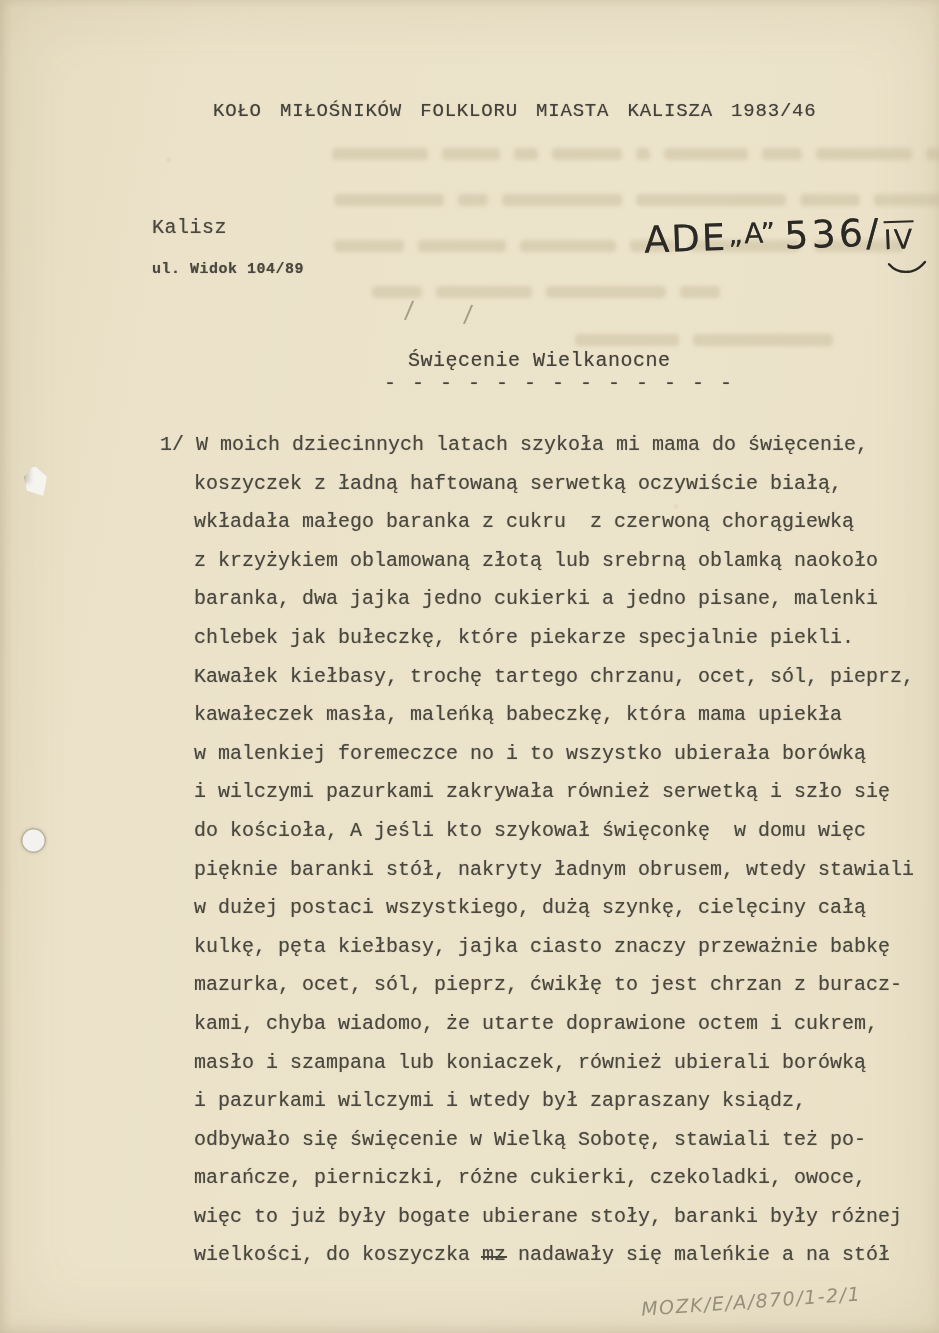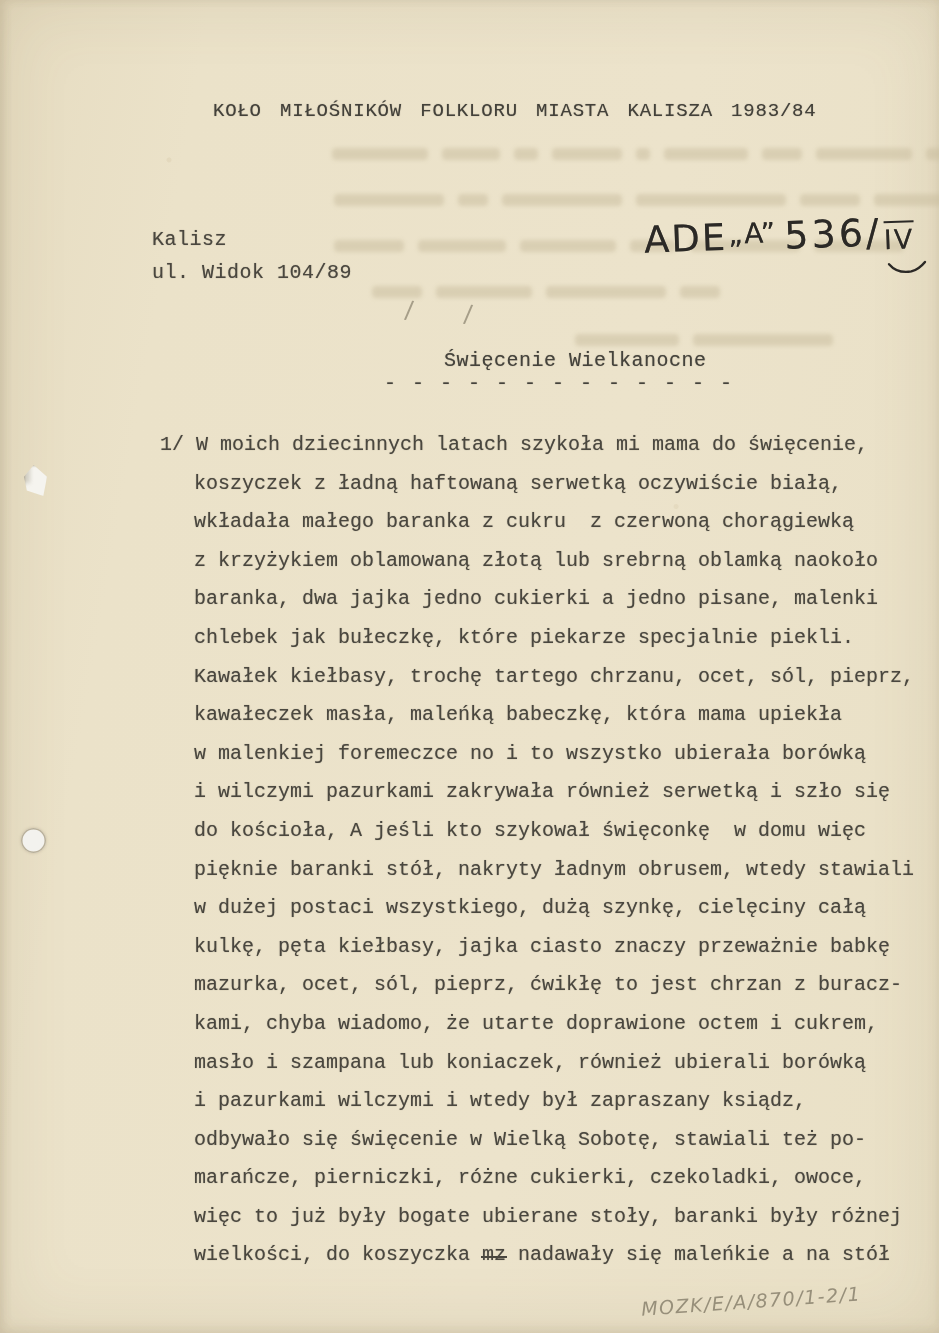--- a/index.html
+++ b/index.html
@@ -19,24 +19,24 @@
   
   .tw{
     position:absolute;
     color:#4a473f;
     text-shadow:0 0 1px rgba(72,68,58,.55);
     white-space:pre;
     letter-spacing:.5px;
   }
   .header-line{left:213px;top:100px;font-size:19px;letter-spacing:.8px;word-spacing:6px;color:#43413a;}
   .author-name{left:152px;top:186px;font-size:20px;}
-  .author-city{left:152px;top:228px;font-size:20px;}
-  .author-street{left:152px;top:261px;font-size:20px;}
+  .author-city{left:152px;top:216px;font-size:20px;}
+  .author-street{left:152px;top:261px;font-size:15px;font-weight:bold;}
   .dateline{left:645px;top:188px;font-size:18px;letter-spacing:.3px;}
-  .doc-title{left:408px;top:349px;font-size:20px;color:#45433c;margin-left:36px;}
+  .doc-title{left:408px;top:349px;font-size:20px;color:#45433c;}
   .title-underline{left:384px;top:372px;font-size:20px;letter-spacing:2px;color:#45433c;}
   .body-text{
     position:absolute;left:160px;top:426px;width:790px;
     font-size:20px;line-height:38.6px;
   }
   .body-line{white-space:pre;color:#4a473f;text-shadow:0 0 1px rgba(72,68,58,.5);}
   .body-line + .body-line{margin-left:34px;}
   .strike{position:relative;}
   .strike::after{content:"";position:absolute;left:-1px;right:-1px;top:55%;height:2px;background:#4a473f;}
   
@@ -116,21 +116,21 @@
       <i style="width:40px"></i>
   </div>
   <div class="bleed-row" style="left:575px;top:334px;">
     <i style="width:104px"></i>
       <i style="width:140px"></i>
   </div>
 
   <div class="hole-torn"></div>
   <div class="hole-round"></div>
 
-  <div class="tw header-line">KOŁO MIŁOŚNIKÓW FOLKLORU MIASTA KALISZA 1983/84</div>
+  <div class="tw header-line">KOŁO MIŁOŚNIKÓW FOLKLORU MIASTA KALISZA 1983/46</div>
 
   <div class="tw author-city">Kalisz</div>
   <div class="tw author-street">ul. Widok 104/89</div>
 
 
   <div class="handwriting">
     <span class="hw-prefix">ADE</span>
     <span class="hw-series">„A”</span>
     <span class="hw-number">536/</span>
     <span class="hw-roman-wrap">

